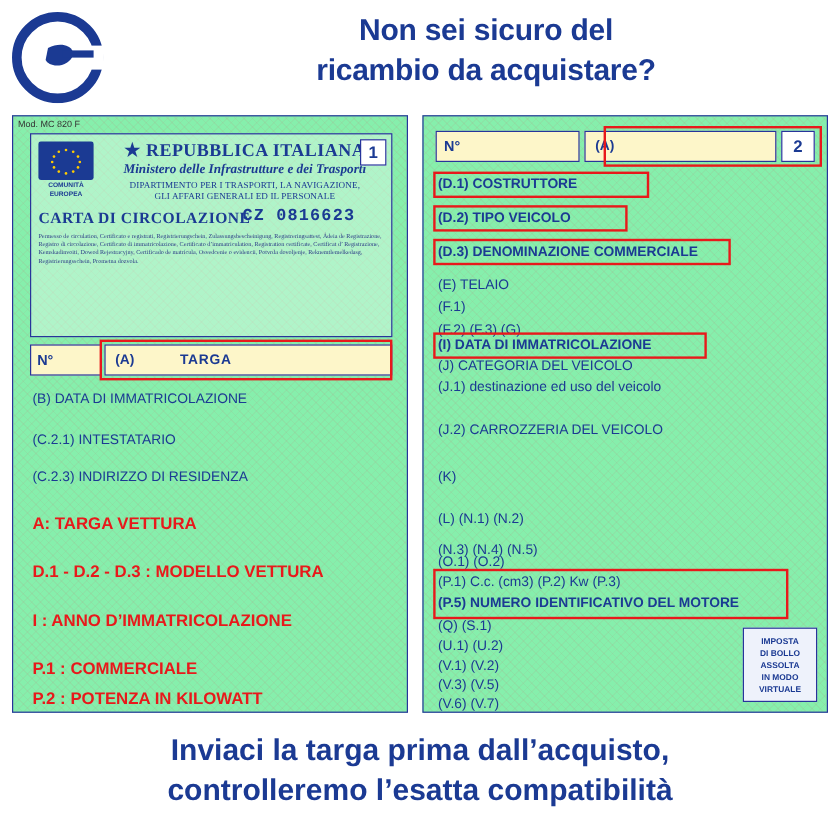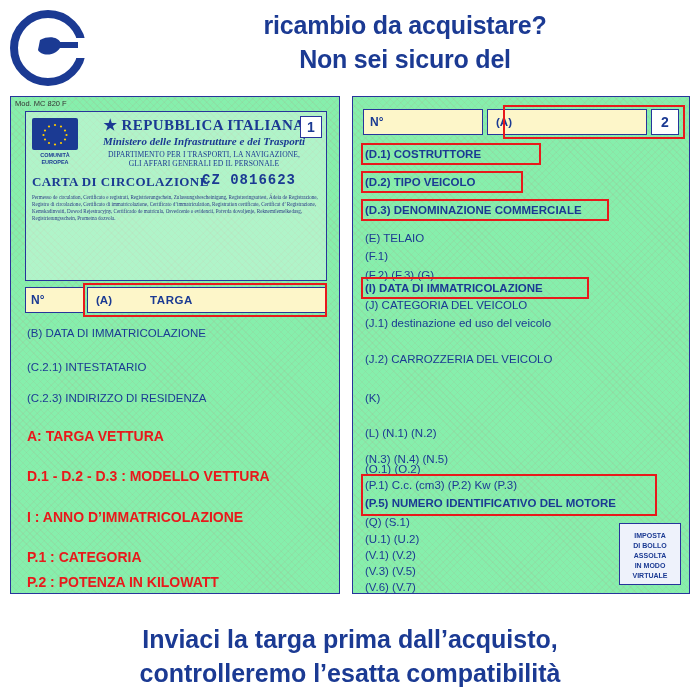--- a/index.html
+++ b/index.html
@@ -30,21 +30,21 @@
   
   .footer {
     position:absolute; left:0; top:600px; width:700px; height:100px;
     text-align:center;
     color:#1b3a93;
     font-weight:bold;
     font-size:25px;
     line-height:34px;
   }
   .footer div { padding:0 10px; }
-  .footer .l1 { margin-top:22px; }
+  .footer .l1 { margin-top:8px; }
 
   
   .card {
     position:absolute;
     background:#86efac;
     border:1px solid #27349b;
     overflow:hidden;
   }
   .card:before {
     content:"";
@@ -203,22 +203,22 @@
 <div class="header">
   <div class="logo">
     <svg width="76" height="76" viewBox="0 0 76 76" aria-hidden="true">
       <circle cx="38" cy="38" r="34" fill="none" stroke="#1b3a93" stroke-width="8"></circle>
       <rect x="36" y="28" width="40" height="20" fill="#ffffff"></rect>
       <path d="M30 30 C 46 22, 58 34, 46 42 C 38 47, 30 44, 28 40" fill="#1b3a93"></path>
       <rect x="42" y="32" width="26" height="6" fill="#1b3a93"></rect>
     </svg>
   </div>
   <div class="headline">
+    <div>Non sei sicuro del</div>
     <div>ricambio da acquistare?</div>
-    <div>Non sei sicuro del</div>
   </div>
 </div>
 
 <div class="card" id="card-left">
   <div class="modcode">Mod. MC 820 F</div>
 
   <div class="lt-box">
     <div class="eu-flag">
       <svg class="eu-stars" viewBox="0 0 46 32" aria-hidden="true">
         <g fill="#ffcc00">
@@ -262,21 +262,21 @@
   </div>
   <div class="hl" style="left:72px; top:186px; width:244px; height:34px;"></div>
 
   <div class="fld" style="left:16px; top:230px;">(B)  DATA DI IMMATRICOLAZIONE</div>
   <div class="fld" style="left:16px; top:264px;">(C.2.1)   INTESTATARIO</div>
   <div class="fld" style="left:16px; top:295px;">(C.2.3)  INDIRIZZO DI RESIDENZA</div>
 
   <div class="red-line" style="left:16px; top:331px;">A: TARGA VETTURA</div>
   <div class="red-line" style="left:16px; top:371px;">D.1 - D.2 - D.3 : MODELLO VETTURA</div>
   <div class="red-line" style="left:16px; top:412px;">I : ANNO D’IMMATRICOLAZIONE</div>
-  <div class="red-line" style="left:16px; top:452px;">P.1 : CATEGORIA</div>
+  <div class="red-line" style="left:16px; top:452px;">P.1 : COMMERCIALE</div>
   <div class="red-line" style="left:16px; top:477px;">P.2 : POTENZA IN KILOWATT</div>
 
 </div>
 
 <div class="card" id="card-right">
   <div class="r-nbox">N°</div>
   <div class="r-abox">(A)</div>
   <div class="r-num">2</div>
   <div class="hl" style="left:150px; top:8px; width:182px; height:34px;"></div>
 

